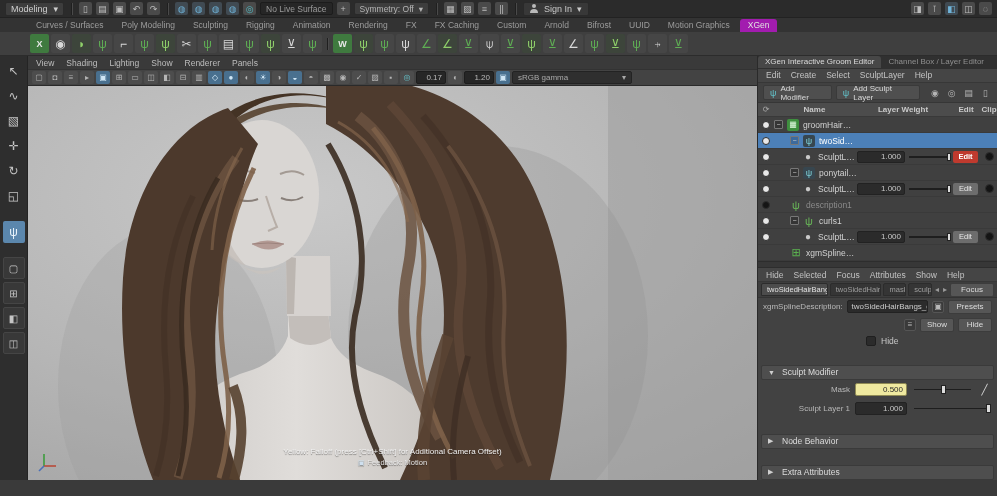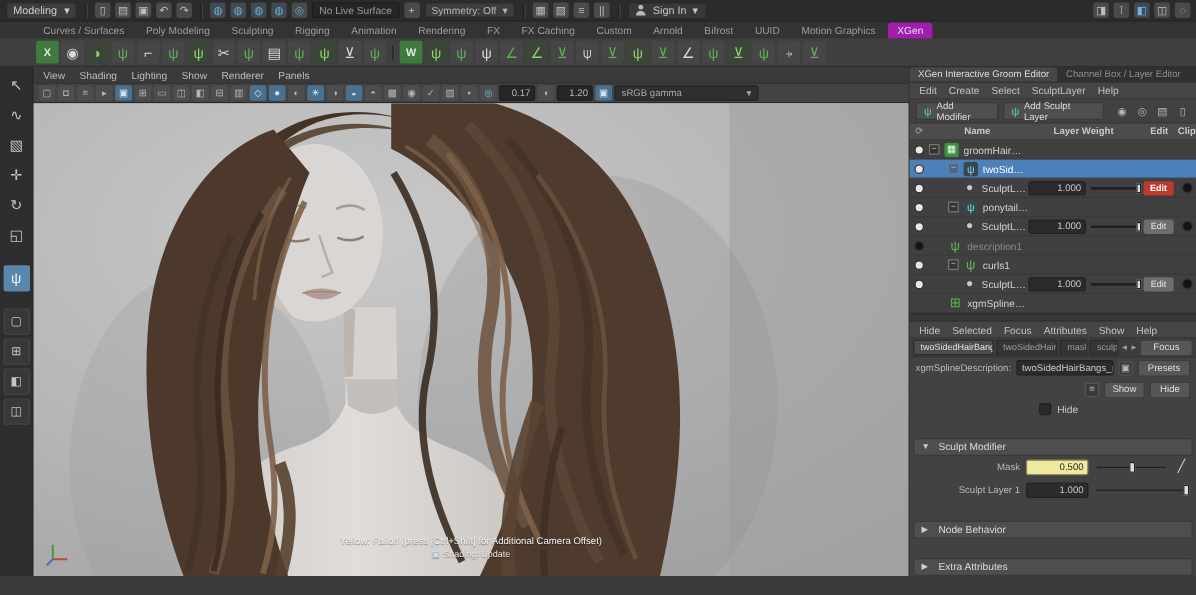--- a/index.html
+++ b/index.html
@@ -352,21 +352,21 @@
           <path d="M214,62 C196,92 186,128 184,164" stroke="#8a6b50" stroke-width="3" fill="none" opacity="0.55"></path>
         </svg>
 
         <svg class="axis" viewBox="0 0 22 22">
           <line x1="6" y1="16" x2="6" y2="4" stroke="#3d9c3d" stroke-width="1.6"></line>
           <line x1="6" y1="16" x2="18" y2="16" stroke="#b84a3a" stroke-width="1.6"></line>
           <line x1="6" y1="16" x2="1" y2="21" stroke="#4a6fb8" stroke-width="1.6"></line>
         </svg>
         <div class="hud">
           <div>Yellow: Falloff (press [Ctrl+Shift] for Additional Camera Offset)</div>
-          <div class="l2"><span class="hudic">▣</span><span>Shading: Update</span></div>
+          <div class="l2"><span class="hudic">▣</span><span>Feedback: Motion</span></div>
         </div>
       </div>
     </div>
 
     <div class="rpanel">
 
       <div class="rtabs">
         <span class="rtab active">XGen Interactive Groom Editor</span>
         <span class="rtab">Channel Box / Layer Editor</span>
         <span class="rtab">Outliner</span>

